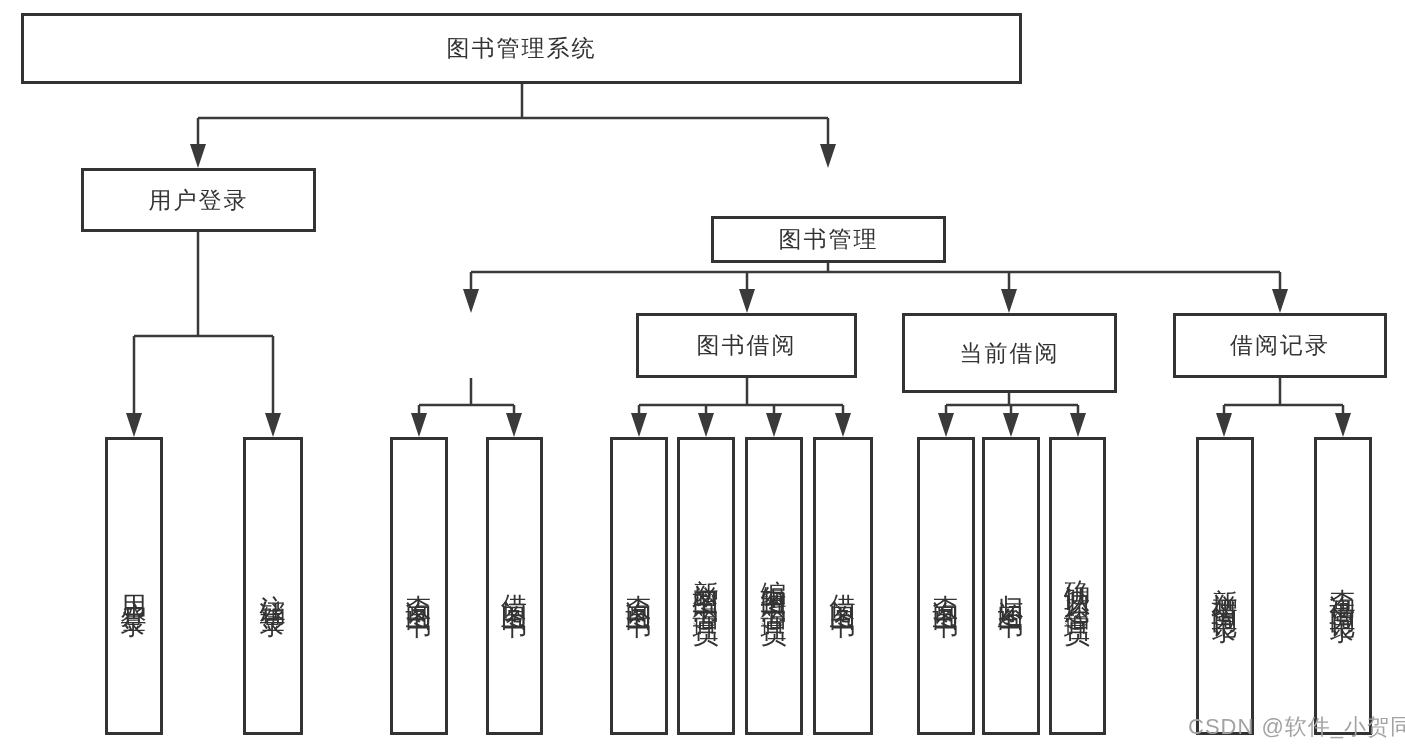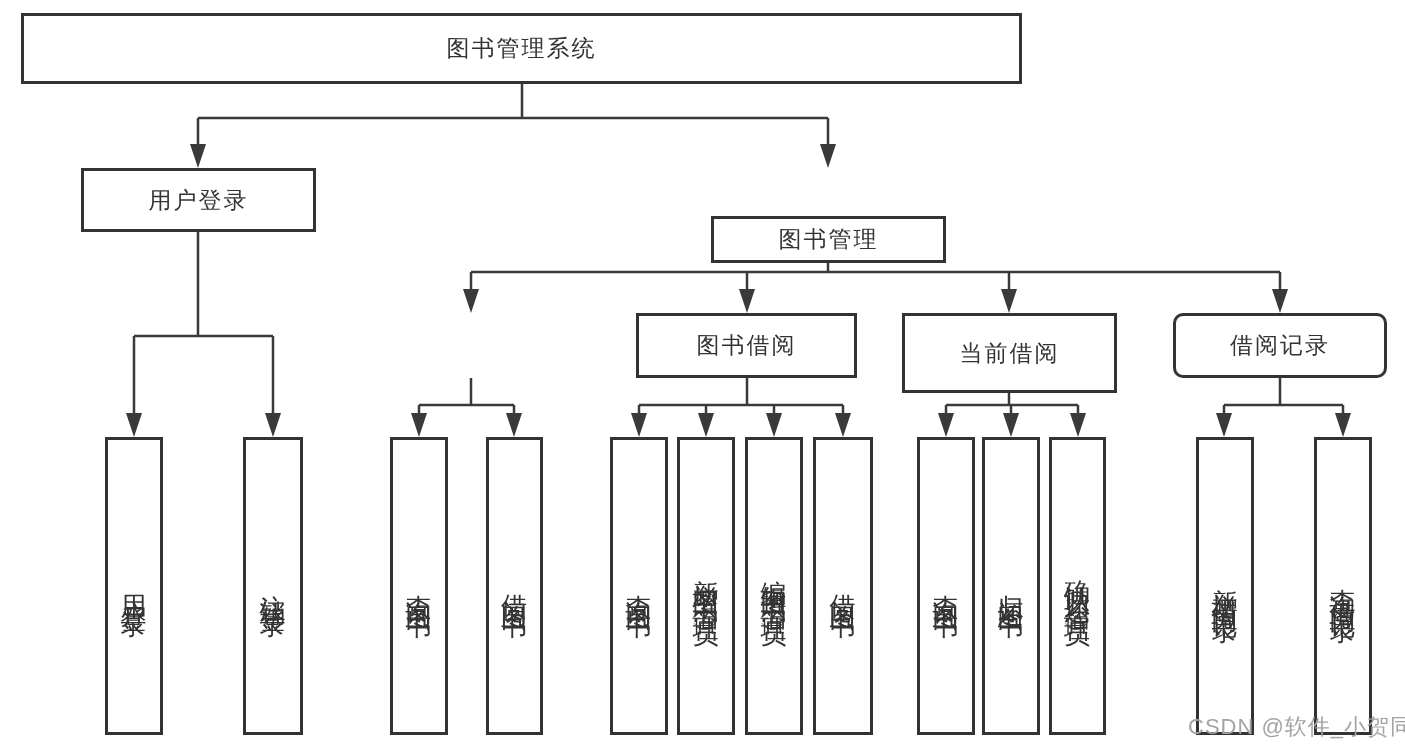--- a/index.html
+++ b/index.html
@@ -47,21 +47,21 @@
     line-height: 1;
     max-height: 290px;
   }
   
   .n-root            { left: 21px;   top: 13px;  width: 1001px; height: 71px; }
   .n-user-login      { left: 81px;   top: 168px; width: 235px;  height: 64px; }
   .n-book-mgmt       { left: 711px;  top: 168px; width: 235px;  height: 47px; margin-top: 48px; }
   .n-new-book-rec    { left: 362px;  top: 313px; width: 219px;  height: 65px; }
   .n-book-borrow     { left: 636px;  top: 313px; width: 221px;  height: 65px; }
   .n-current-borrow  { left: 902px;  top: 313px; width: 215px;  height: 80px; }
-  .n-borrow-records  { left: 1173px; top: 313px; width: 214px;  height: 65px; border-radius: 10px; }
+  .n-borrow-records  { left: 1173px; top: 313px; width: 214px;  height: 65px; }
   .leaf              { top: 437px; height: 298px; }
   .l-1  { left: 105px;  width: 58px; }
   .l-2  { left: 243px;  width: 60px; }
   .l-3  { left: 390px;  width: 58px; }
   .l-4  { left: 486px;  width: 57px; }
   .l-5  { left: 610px;  width: 58px; }
   .l-6  { left: 677px;  width: 58px; }
   .l-7  { left: 745px;  width: 58px; }
   .l-8  { left: 813px;  width: 60px; }
   .l-9  { left: 917px;  width: 58px; }

